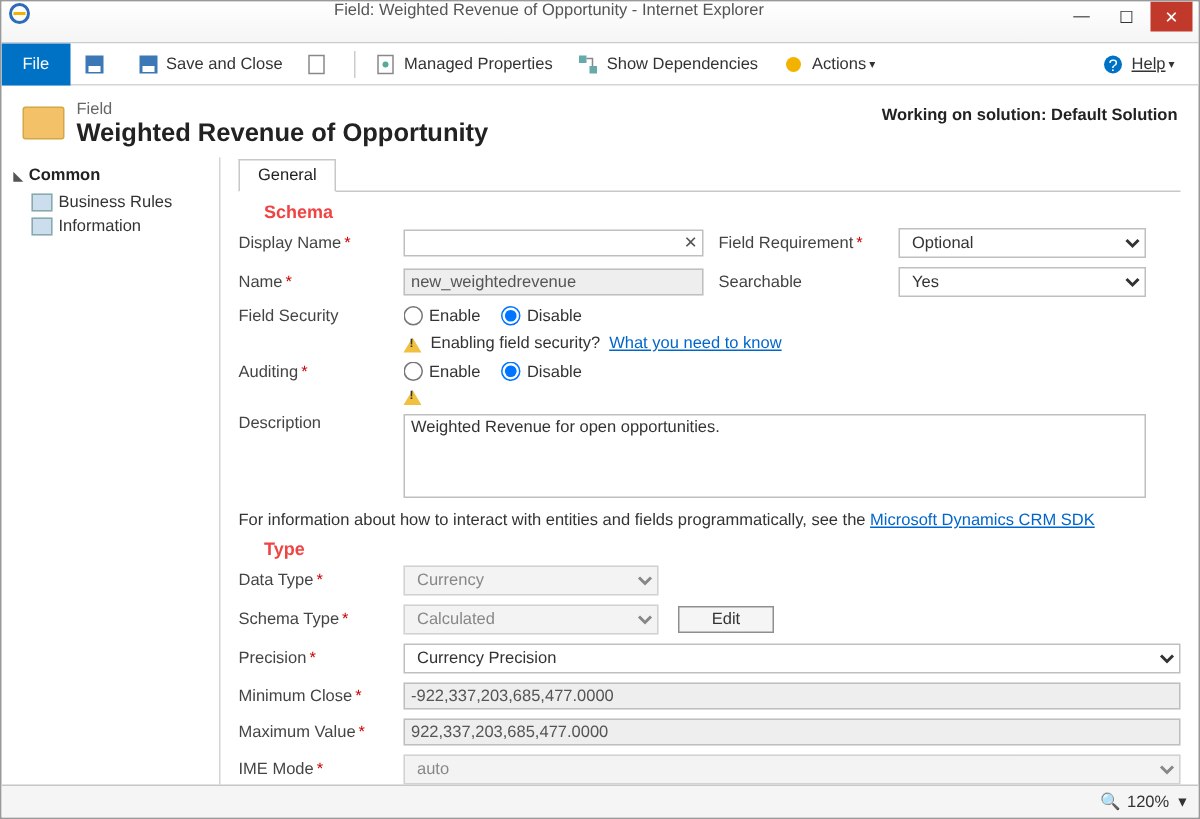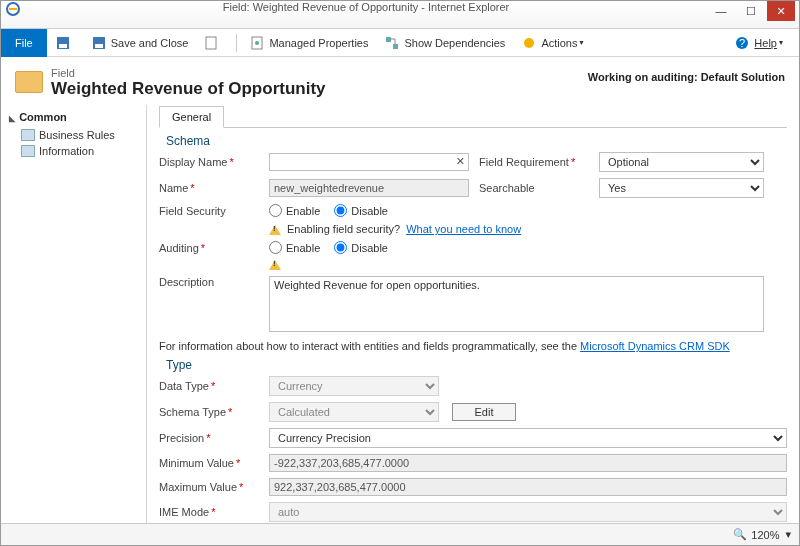--- a/index.html
+++ b/index.html
@@ -21,21 +21,21 @@
 .hdr .right{margin-left:auto;font-weight:600;color:#222;font-size:11px;padding-top:4px}
 .main{display:flex;height:calc(100% - 118px)}
 .nav{width:145px;padding:6px 8px}
 .nav .grp{font-weight:600;color:#222;margin-bottom:4px}
 .nav .grp::before{content:"◣";display:inline-block;transform:rotate(0);font-size:8px;margin-right:4px;color:#555}
 .nav .item{display:flex;align-items:center;padding:2px 0 2px 12px;color:#444;cursor:pointer}
 .nav .item .ic{width:14px;height:12px;margin-right:4px;border:1px solid #8aa;background:#cde}
 .content{flex:1;border-left:1px solid #d4d4d4;overflow:auto;padding:0 12px 8px 12px}
 .tabs{display:flex;border-bottom:1px solid #c8c8c8;margin-bottom:6px}
 .tab{padding:4px 12px;border:1px solid #c8c8c8;border-bottom:1px solid #fff;background:#fff;position:relative;top:1px;color:#222}
-.sec{font-weight:400;color:#0c4a6e;margin:6px 0 4px 7px;font-size:12px}
+.sec{font-weight:700;color:#ef4444;margin:6px 0 4px 17px;font-size:12px}
 .grid{display:grid;grid-template-columns:100px 200px 110px 165px;column-gap:10px;row-gap:6px;align-items:center}
 .lbl{color:#444}
 .req::after{content:"*";color:#c00;margin-left:2px}
 input[type=text],select,textarea{width:100%;border:1px solid #bfbfbf;padding:2px 4px;font-size:11px;background:#fff}
 input[readonly],select[disabled]{background:#eee;color:#555}
 .sel{background:#3399ff;color:#fff}
 .clr{position:relative}
 .clr .x{position:absolute;right:4px;top:2px;color:#555;cursor:pointer}
 .radio{display:flex;align-items:center;gap:14px}
 .radio label{display:flex;align-items:center;gap:4px;color:#444}
@@ -135,21 +135,21 @@
       <span class="caret">▾</span>
     </div>
 </div>
 
 <div class="hdr">
   <div class="folder"></div>
   <div>
     <div class="entity">Field</div>
     <div class="name">Weighted Revenue of Opportunity</div>
   </div>
-  <div class="right">Working on auditing: Default Solution</div>
+  <div class="right">Working on solution: Default Solution</div>
 </div>
 
 <div class="main">
   <div class="nav">
     <div class="grp">Common</div>
     <div class="item">
         <span class="ic"></span>
         <span>Business Rules</span>
       </div>
     <div class="item">
@@ -230,21 +230,21 @@
         <div></div>
 
       <div class="lbl req">Schema Type</div>
       <select disabled=""><option>Calculated</option></select>
       <div style="text-align:center"><button class="btn2">Edit</button></div>
       <div></div>
 
       <div class="lbl req">Precision</div>
       <div style="grid-column:2/5"><select style="width:100%"><option>Currency Precision</option></select></div>
 
-      <div class="lbl req">Minimum Value</div>
+      <div class="lbl req">Minimum Close</div>
       <div style="grid-column:2/5"><input type="text" readonly="" value="-922,337,203,685,477.0000" style=""></div>
 
       <div class="lbl req">Maximum Value</div>
       <div style="grid-column:2/5"><input type="text" readonly="" value="922,337,203,685,477.0000" style=""></div>
 
       <div class="lbl req">IME Mode</div>
       <div style="grid-column:2/5"><select disabled="" style="width:100%"><option>auto</option></select></div>
     </div>
   </div>
 </div>

